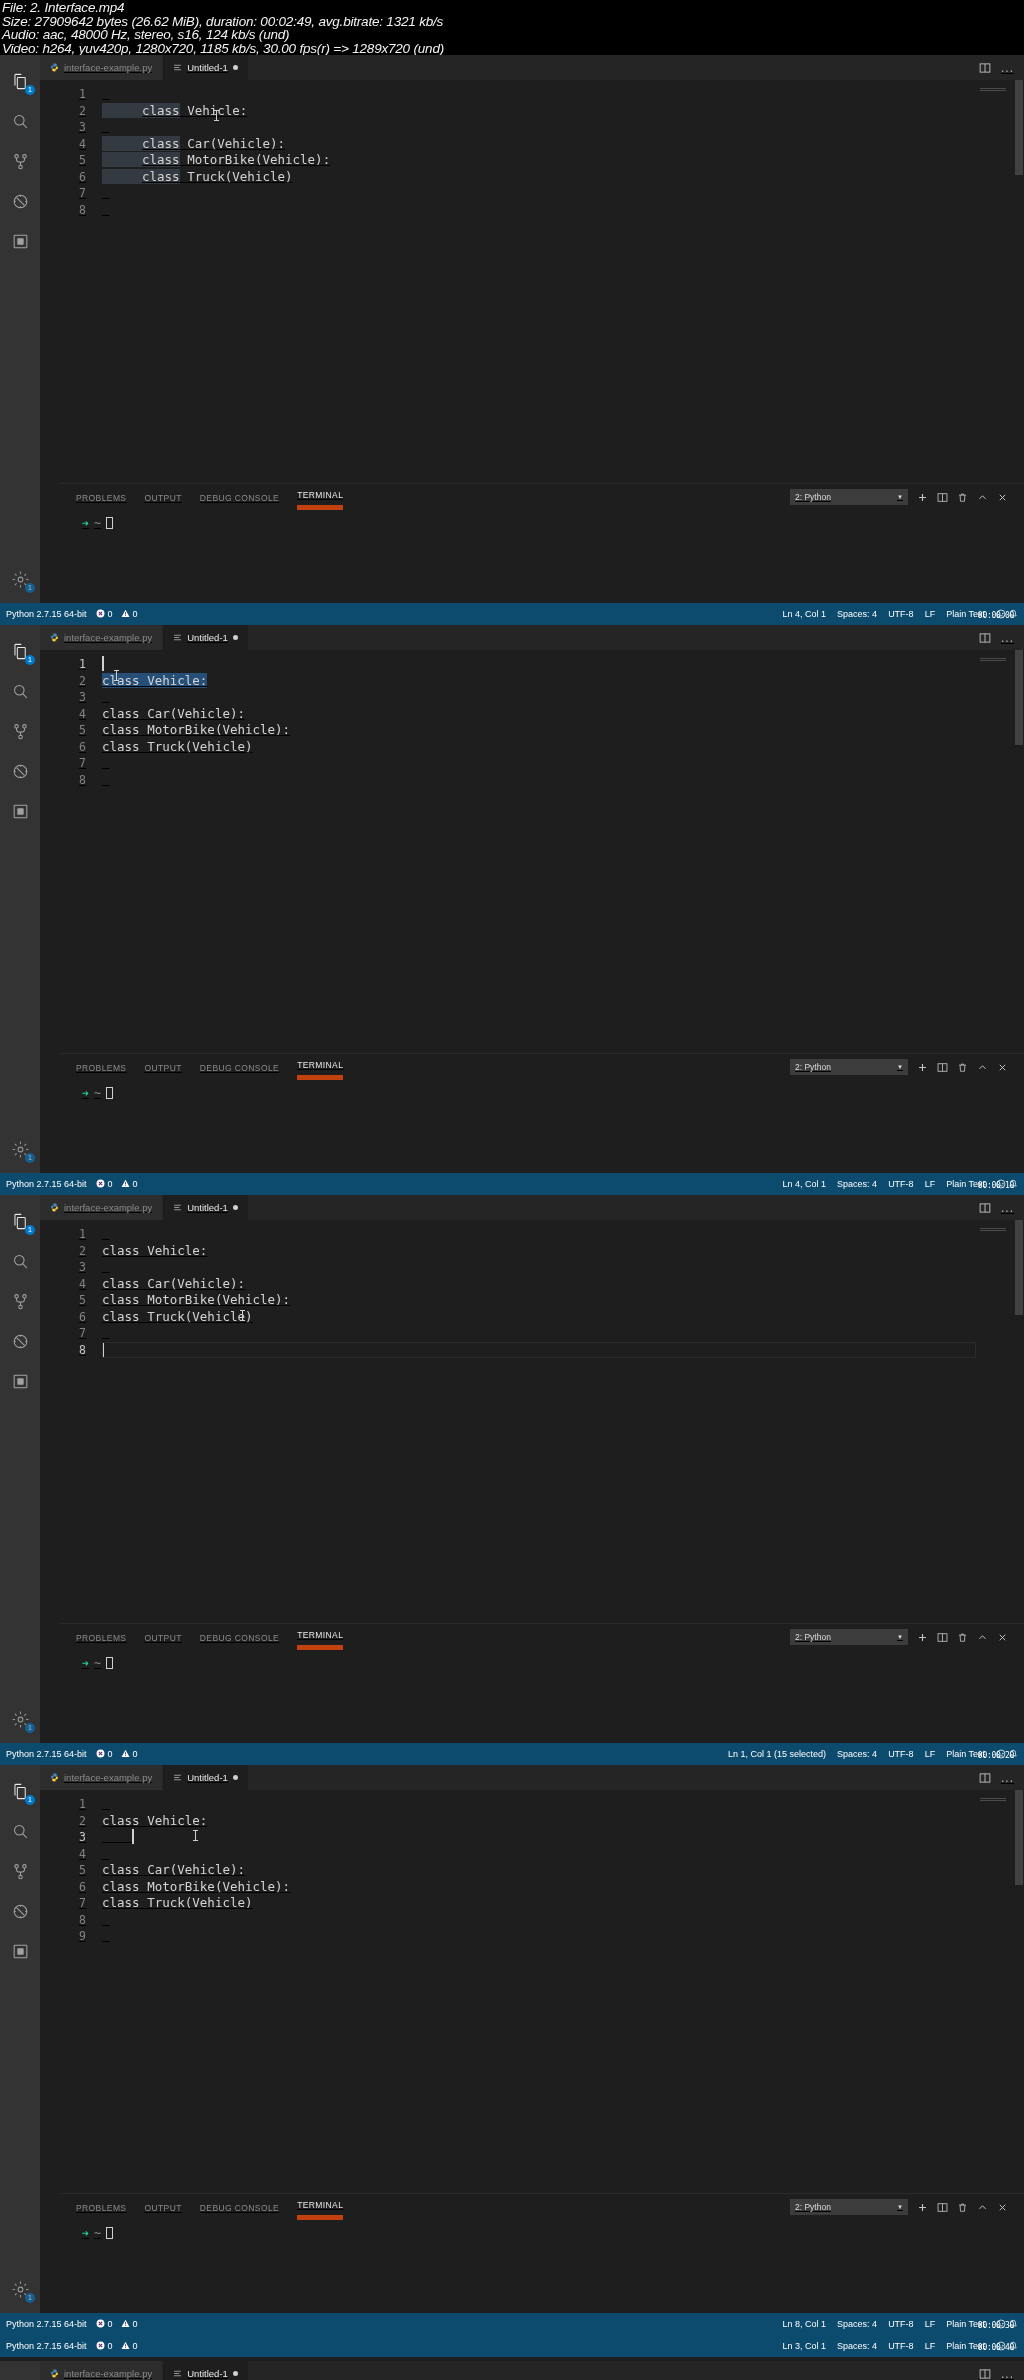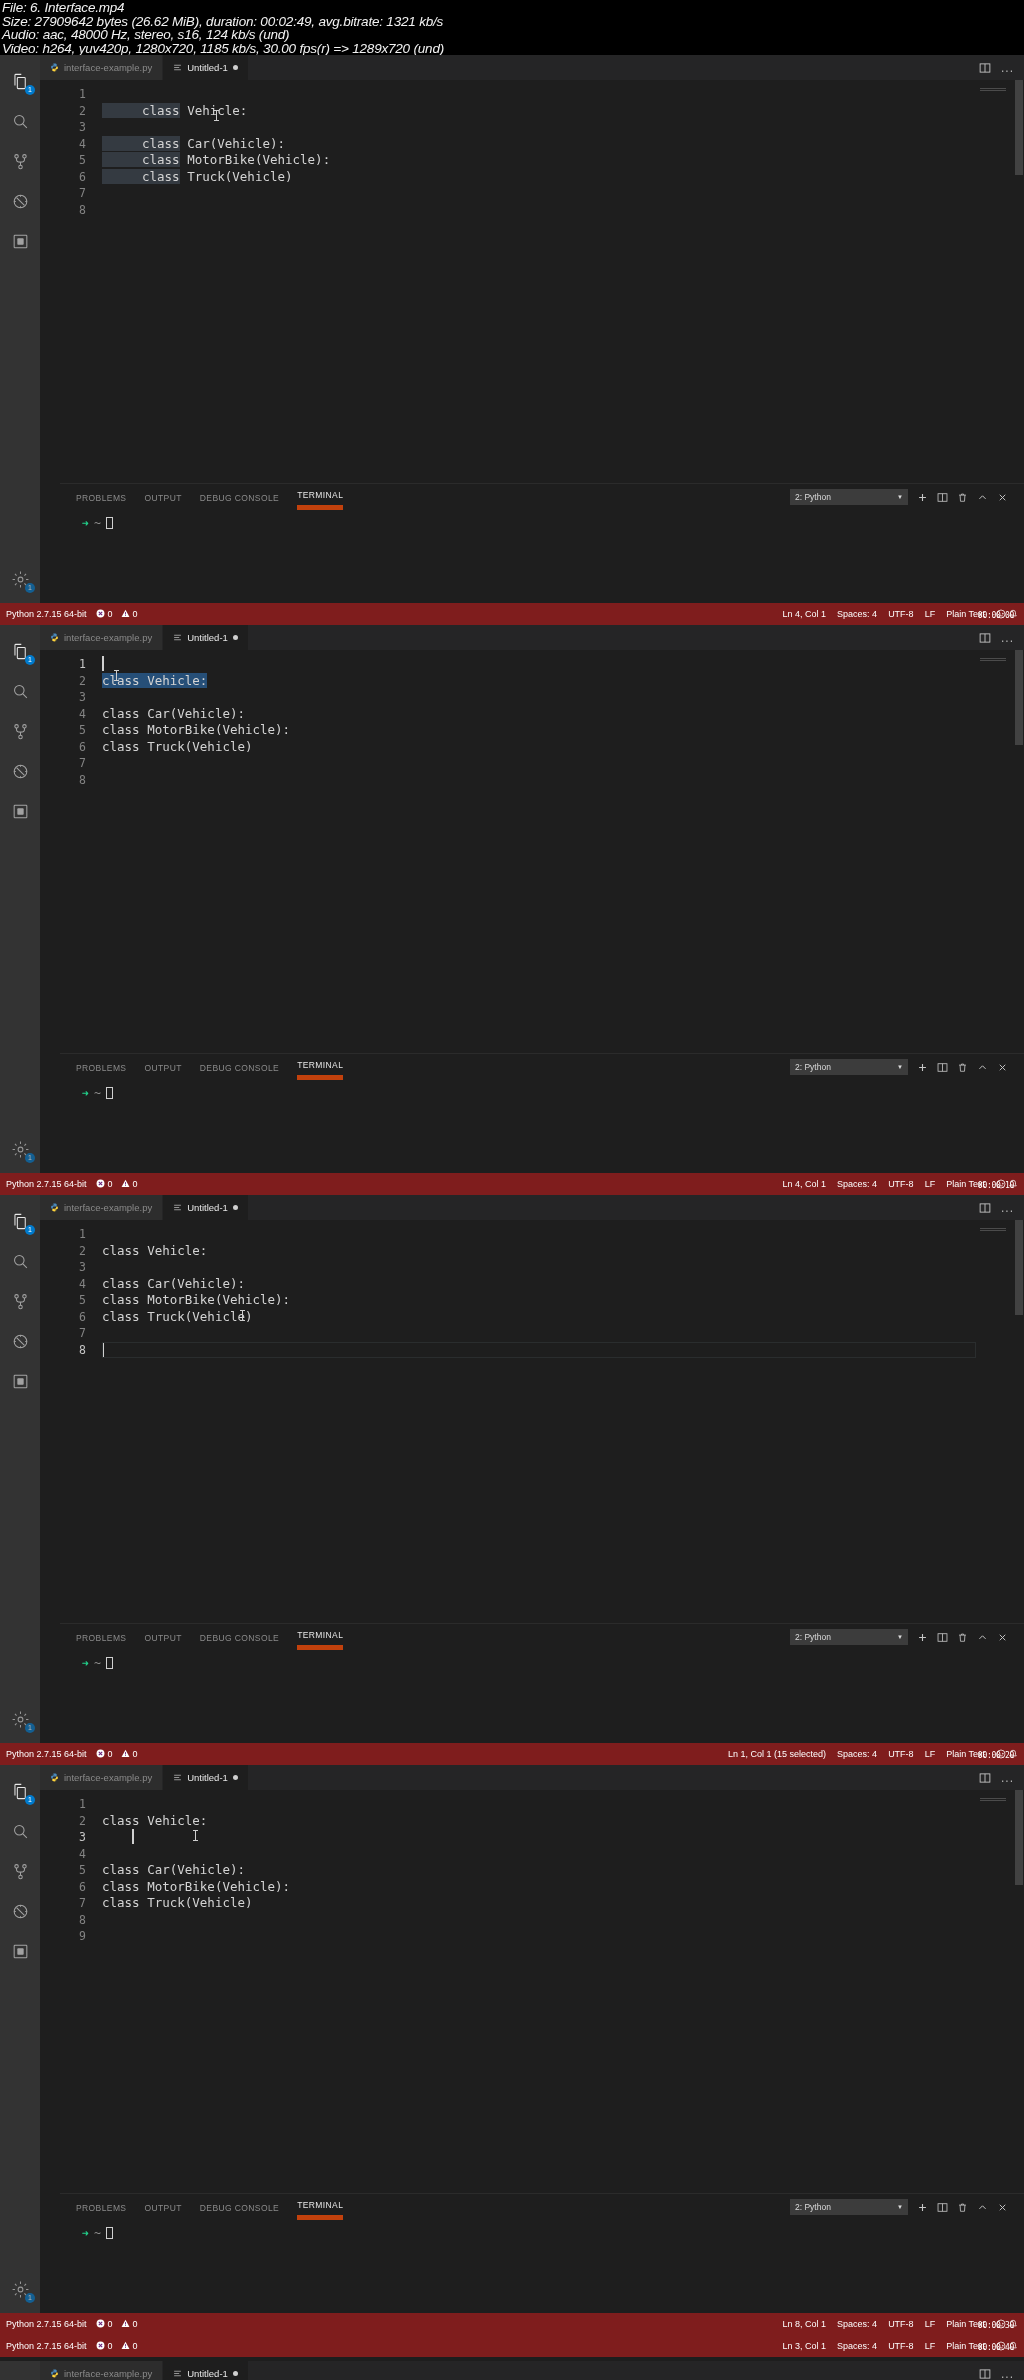--- a/index.html
+++ b/index.html
@@ -22,21 +22,21 @@
   .meta div { height:13.6px; }
 
   
   .vscode {
     position:relative;
     width:1024px;
     height:570px;
     background:#1e1e1e;
     overflow:hidden;
   }
-  .vs-body { position:relative; display:flex; height:548px; }
+  .vs-body { position:relative; display:flex; height:548px;text-decoration:underline; }
 
   
   .activitybar {
     width:40px; background:#333333; flex:0 0 40px;
     display:flex; flex-direction:column; align-items:center;
     padding-top:6px; position:relative;
   }
   .act {
     width:40px; height:40px; display:flex;
     align-items:center; justify-content:center;
@@ -150,38 +150,38 @@
     font-family:"DejaVu Sans Mono", monospace; font-size:11.5px;
   }
   .arrow { color:#23d18b; }
   .tilde { color:#8b8b8b; }
   .blockcursor {
     width:7px; height:12px; border:1px solid #cfcfcf; display:inline-block;
   }
 
   
   .statusbar {
-    height:22px; background:#7f1d1d; display:flex; align-items:center;
+    height:22px; background:#0c4a6e; display:flex; align-items:center;
     color:#ffffff; font-size:9px; padding:0 6px;
     font-family:"Liberation Sans", sans-serif; white-space:nowrap;
   }
   .sb-left { display:flex; align-items:center; gap:9px; }
   .sb-right { margin-left:auto; display:flex; align-items:center; gap:11px; }
   .sb-item { display:flex; align-items:center; gap:3px; }
   .sb-time {
     font-family:"DejaVu Sans Mono", monospace; font-size:8px;
     color:#fff; position:relative; top:8px; letter-spacing:-.3px;
   }
   .smiley { display:flex; align-items:center; gap:2px; }
 </style>
 </head>
 <body>
 
 <div class="meta">
-  <div>File: 6. Interface.mp4</div>
+  <div>File: 2. Interface.mp4</div>
   <div>Size: 27909642 bytes (26.62 MiB), duration: 00:02:49, avg.bitrate: 1321 kb/s</div>
   <div>Audio: aac, 48000 Hz, stereo, s16, 124 kb/s (und)</div>
   <div>Video: h264, yuv420p, 1280x720, 1185 kb/s, 30.00 fps(r) =&gt; 1289x720 (und)</div>
 </div>
 
 <div id="frames-root">
     <div class="vscode">
       <div class="vs-body">
         <div class="activitybar">
           <div class="act active">

